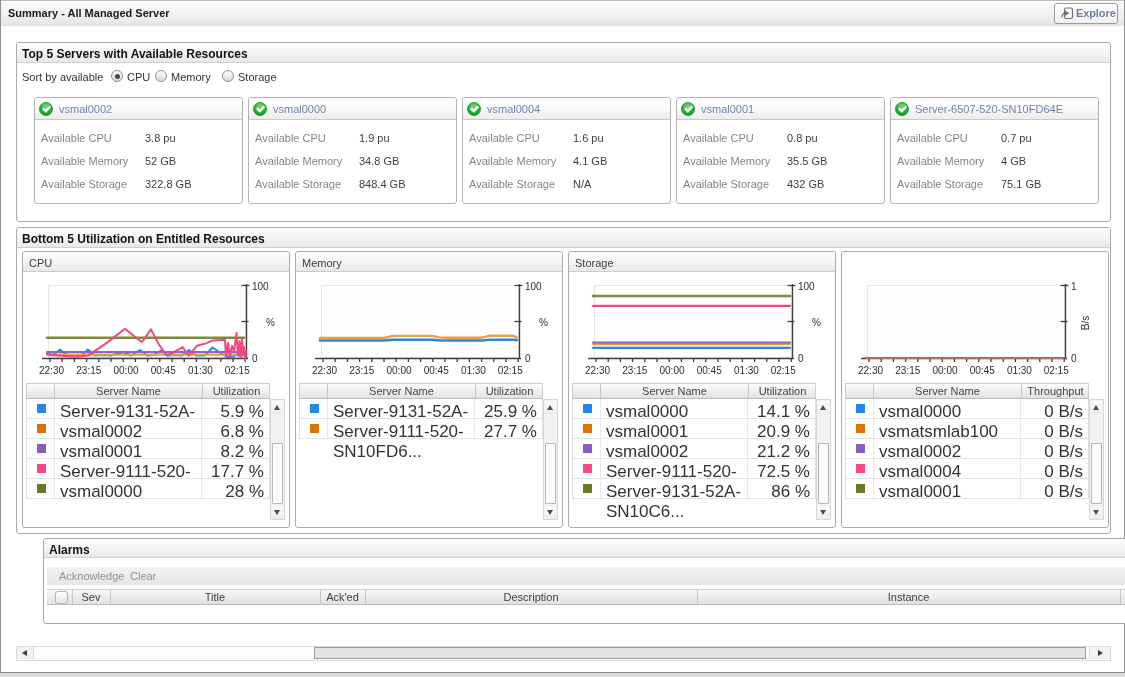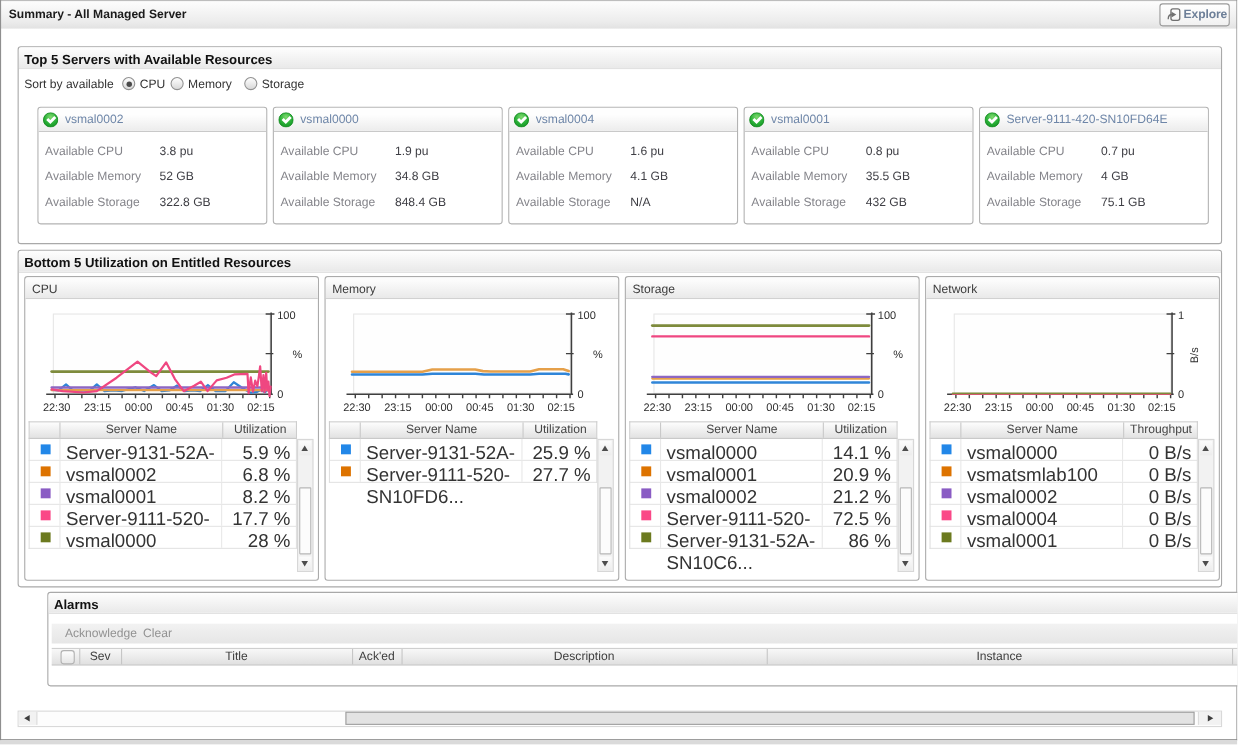--- a/index.html
+++ b/index.html
@@ -156,21 +156,21 @@
 <defs>
             <radialGradient id="gg" cx="0.5" cy="0.3" r="0.75">
 <stop offset="0" stop-color="#7fd96e"></stop>
               <stop offset="0.55" stop-color="#2cb23a"></stop>
               <stop offset="1" stop-color="#139322"></stop>
 </radialGradient>
           </defs>
 <circle cx="7" cy="7" r="6.5" fill="url(#gg)" stroke="#118a1e" stroke-width="0.8"></circle>
 <path d="M3.0 7.2 L4.9 5.3 L6.7 7.2 L10.3 3.4 L12.2 5.2 L6.8 10.8 Z" fill="#ffffff"></path>
 </svg>
-        <span class="cname">Server-9111-420-SN10FD64E</span>
+        <span class="cname">Server-6507-520-SN10FD64E</span>
         <div class="abs clbl" style="left:6px;top:34px;">Available CPU</div>
         <div class="abs cval" style="left:110px;top:34px;">0.7 pu</div>
         <div class="abs clbl" style="left:6px;top:57px;">Available Memory</div>
         <div class="abs cval" style="left:110px;top:57px;">4 GB</div>
         <div class="abs clbl" style="left:6px;top:80px;">Available Storage</div>
         <div class="abs cval" style="left:110px;top:80px;">75.1 GB</div>
       </div>
     </div>
     <div class="abs panel" style="left:16px;top:227px;width:1095px;height:307px;">
       <div class="abs phead">
@@ -417,23 +417,20 @@
         <div class="sbtn" style="top:1px;">
           <div class="tri-up" style="top:4px;"></div>
         </div>
         <div class="sbtn" style="top:106px;">
           <div class="tri-dn" style="top:4px;"></div>
         </div>
         <div class="thumb" style="top:43px;height:61px;"></div>
       </div>
     </div>
     <div class="abs subpanel" style="left:841px;top:251px;width:268px;height:277px;">
-      <div class="abs sphead">
-        <span>Network</span>
-      </div>
       <svg class="abs" style="left:0px;top:19px" width="265" height="112" viewBox="0 0 265 112">
         <rect x="25.5" y="14.5" width="197" height="72" fill="#fefefe" stroke="#e6e6e6" stroke-width="1"></rect>
         <line x1="19" y1="87.5" x2="225" y2="87.5" stroke="#3f3f3f" stroke-width="1.4"></line>
         <line x1="27.0" y1="87.5" x2="27.0" y2="91" stroke="#3f3f3f" stroke-width="1.3"></line>
         <line x1="39.2" y1="87.5" x2="39.2" y2="91" stroke="#3f3f3f" stroke-width="1.3"></line>
         <line x1="51.4" y1="87.5" x2="51.4" y2="91" stroke="#3f3f3f" stroke-width="1.3"></line>
         <line x1="63.6" y1="87.5" x2="63.6" y2="91" stroke="#3f3f3f" stroke-width="1.3"></line>
         <line x1="75.8" y1="87.5" x2="75.8" y2="91" stroke="#3f3f3f" stroke-width="1.3"></line>
         <line x1="88.0" y1="87.5" x2="88.0" y2="91" stroke="#3f3f3f" stroke-width="1.3"></line>
         <line x1="100.2" y1="87.5" x2="100.2" y2="91" stroke="#3f3f3f" stroke-width="1.3"></line>

